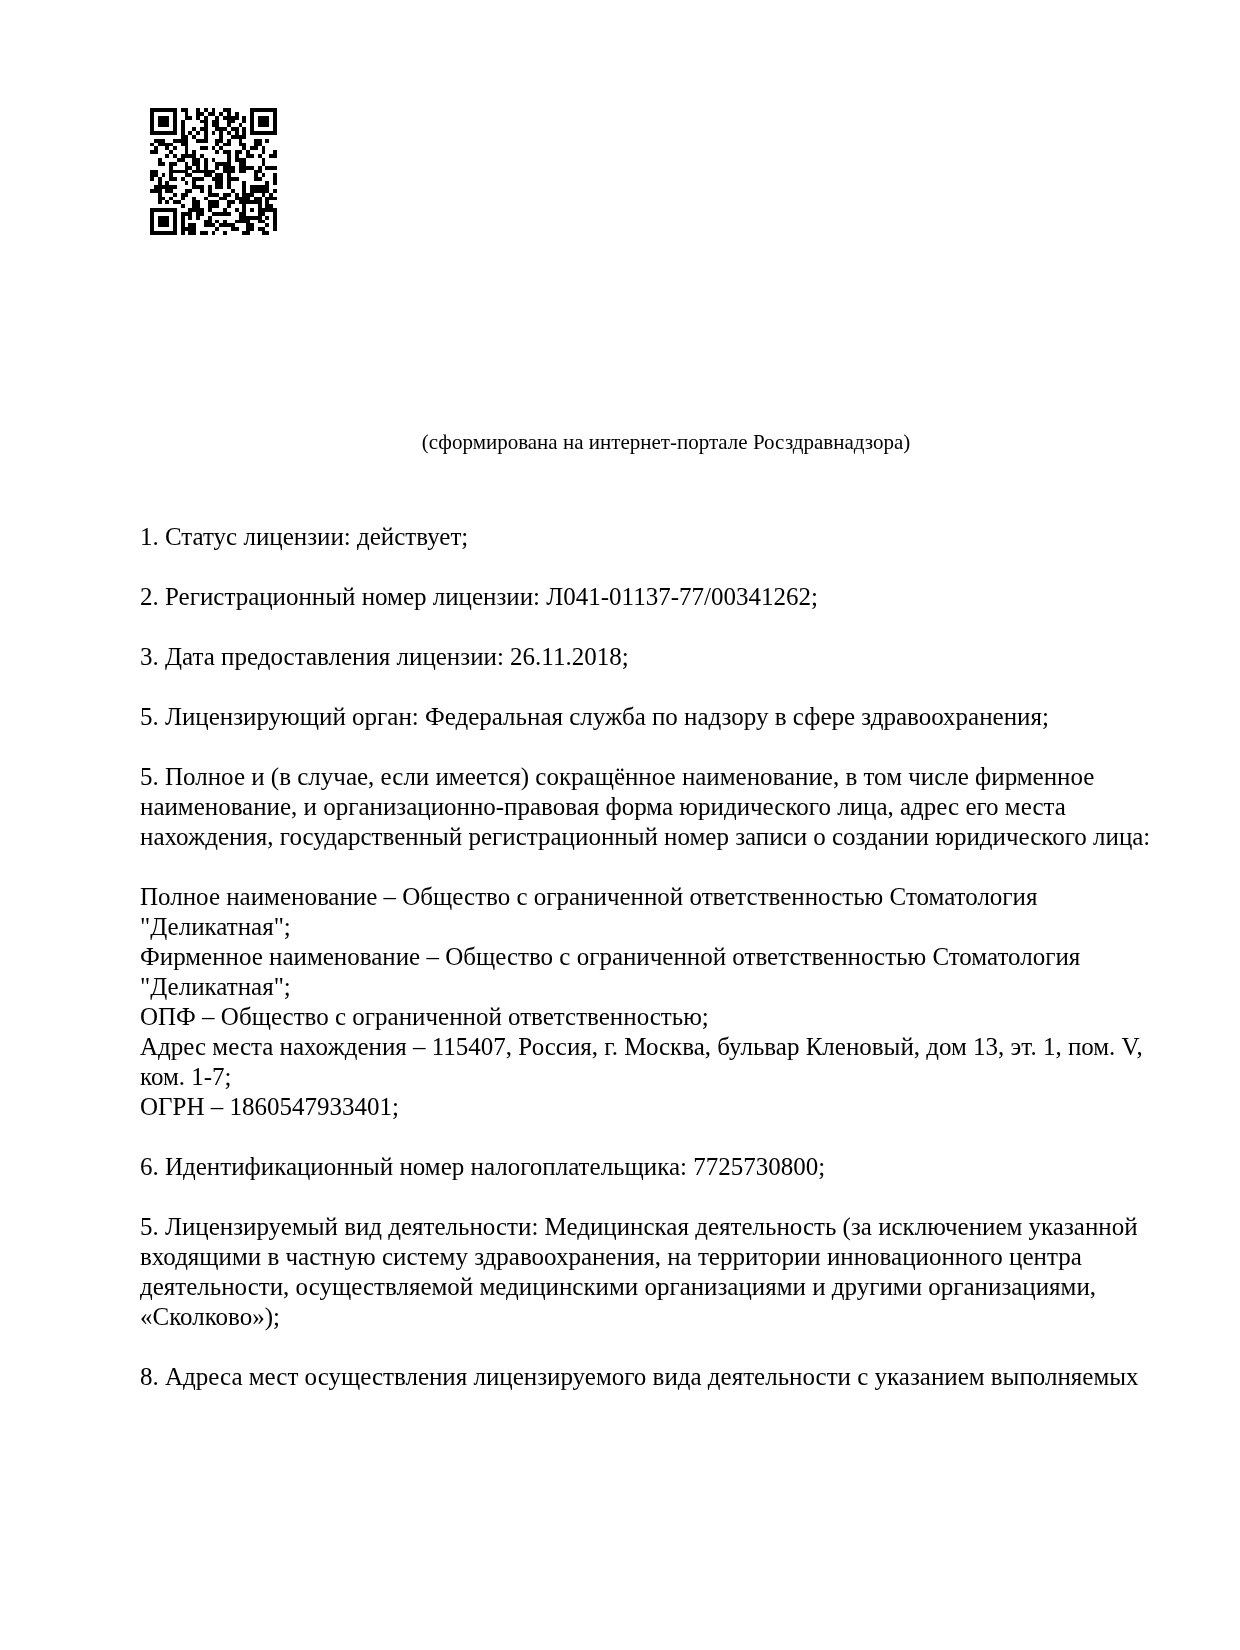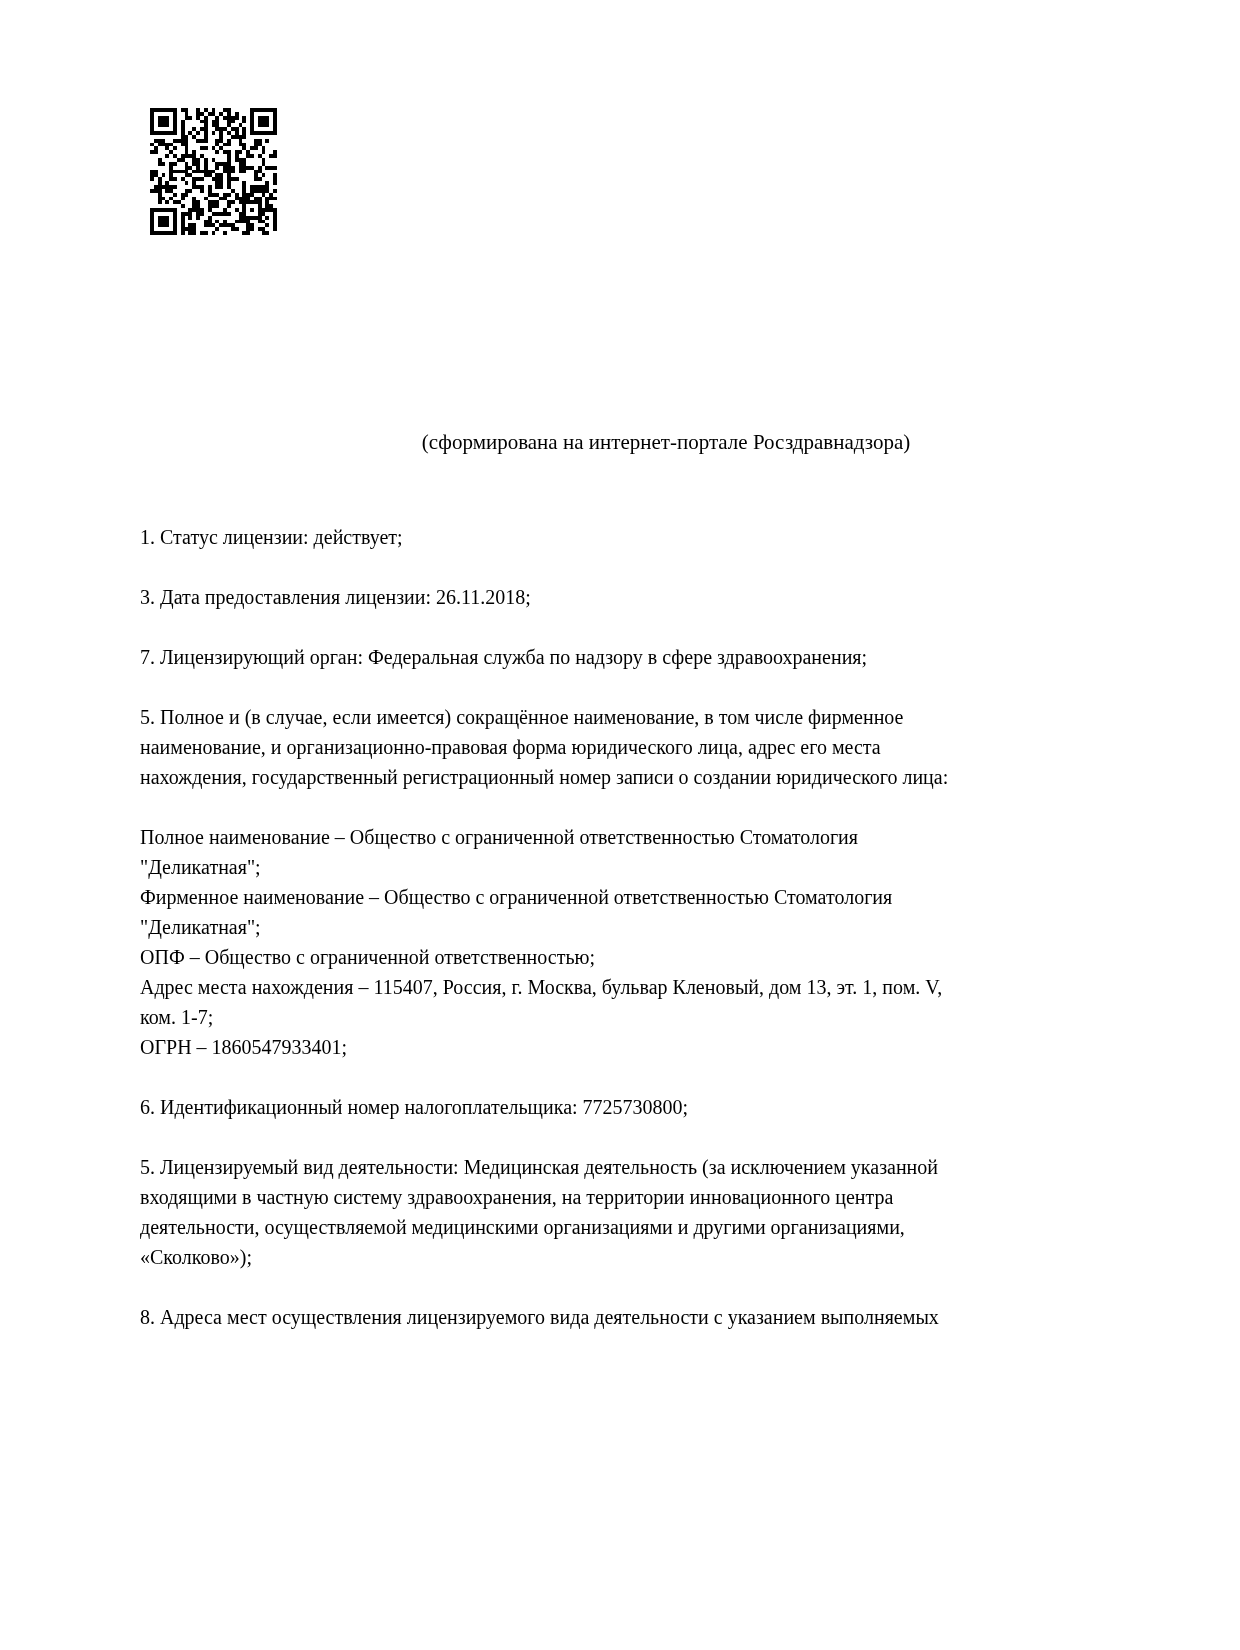--- a/index.html
+++ b/index.html
@@ -48,21 +48,21 @@
     text-align: center;
     font-size: 21px;
     line-height: 24px;
     white-space: nowrap;
   }
   .body-text {
     position: absolute;
     left: 140px;
     top: 522px;
     width: 1052px;
-    font-size: 20px;
+    font-size: 25px;
     line-height: 30px;
   }
   .body-text p {
     margin: 0 0 30px 0;
     padding: 0;
   }
   .line {
     display: block;
     white-space: nowrap;
   }
@@ -609,27 +609,30 @@
 
 
   <div class="subtitle">(сформирована на интернет-портале Росздравнадзора)</div>
 
   <div class="body-text">
 
     <p>
       <span class="line">1. Статус лицензии: действует;</span>
     </p>
 
+    <p>
+      <span class="line">2. Регистрационный номер лицензии: Л041-01137-77/00341262;</span>
+    </p>
 
     <p>
       <span class="line">3. Дата предоставления лицензии: 26.11.2018;</span>
     </p>
 
     <p>
-      <span class="line">7. Лицензирующий орган: Федеральная служба по надзору в сфере здравоохранения;</span>
+      <span class="line">5. Лицензирующий орган: Федеральная служба по надзору в сфере здравоохранения;</span>
     </p>
 
     <p>
       <span class="line">5. Полное и (в случае, если имеется) сокращённое наименование, в том числе фирменное</span>
       <span class="line">наименование, и организационно-правовая форма юридического лица, адрес его места</span>
       <span class="line">нахождения, государственный регистрационный номер записи о создании юридического лица:</span>
     </p>
 
     <p>
       <span class="line">Полное наименование – Общество с ограниченной ответственностью Стоматология</span>

